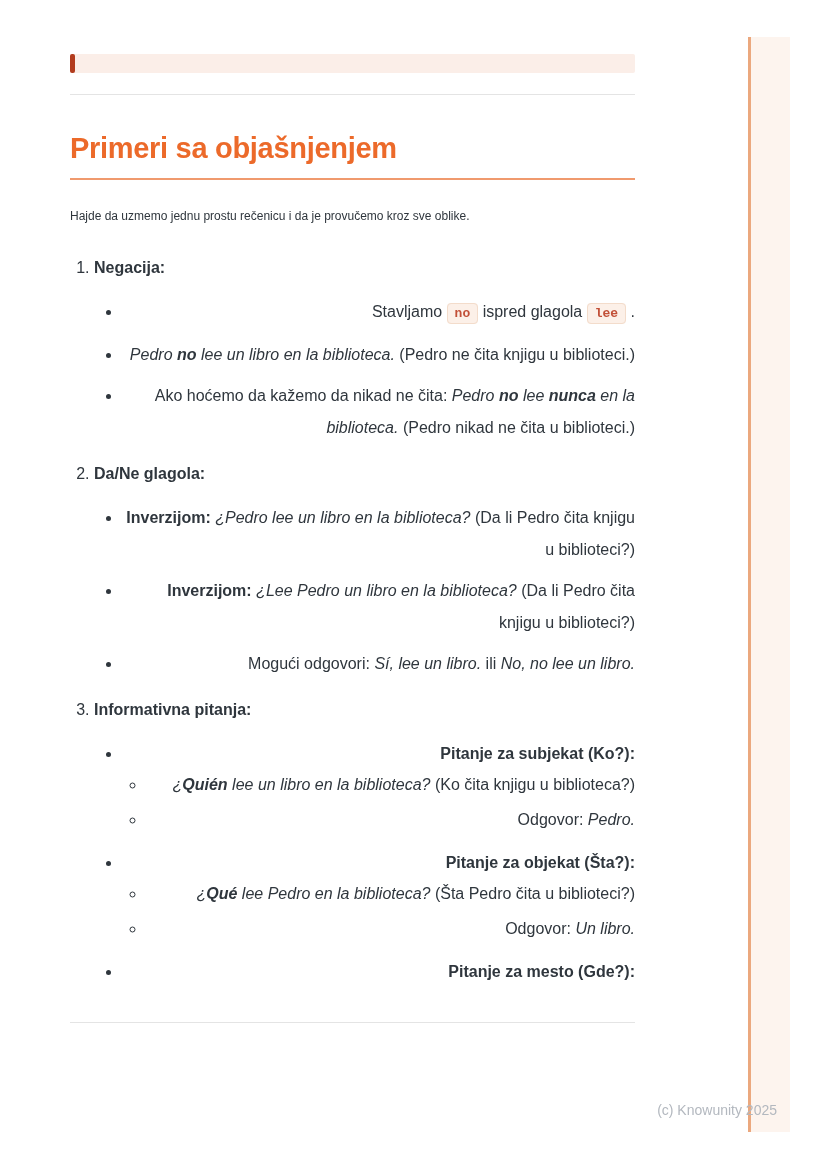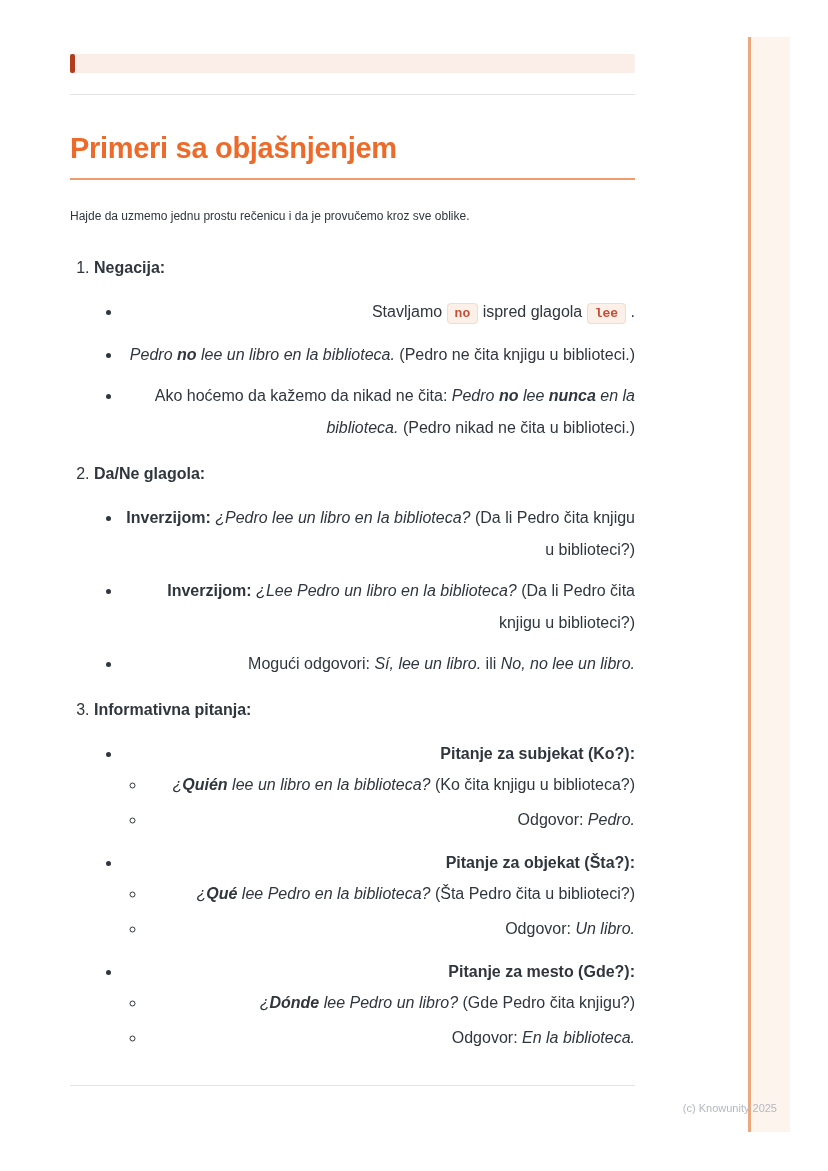--- a/index.html
+++ b/index.html
@@ -94,21 +94,21 @@
     width: 42px;
     height: 1095px;
     background: #FDF4EE;
     border-left: 3px solid #EBA87E;
     z-index: 1;
   }
   .copyright {
     position: absolute;
     right: 51px;
     top: 1102px;
-    font-size: 11px;
+    font-size: 14px;
     color: #B3B8BF;
     z-index: 2;
   }
 </style>
 </head>
 <body>
 
 <div class="right-strip"></div>
 <div class="copyright">(c) Knowunity 2025</div>
 
@@ -161,24 +161,20 @@
         <li>
           <strong>Pitanje za objekat (Šta?):</strong>
           <ul class="sub">
             <li><em>¿</em><em class="b">Qué</em><em> lee Pedro en la biblioteca? </em><span>(Šta Pedro čita u biblioteci?)</span></li>
             <li><span>Odgovor: </span><em>Un libro.</em></li>
           </ul>
         </li>
 
         <li>
           <strong>Pitanje za mesto (Gde?):</strong>
-          <ul class="sub">
-            <li><em>¿</em><em class="b">Dónde</em><em> lee Pedro un libro? </em><span>(Gde Pedro čita knjigu?)</span></li>
-            <li><span>Odgovor: </span><em>En la biblioteca.</em></li>
-          </ul>
         </li>
 
       </ul>
     </li>
 
   </ol>
 
   <hr class="divider bottom">
 
 </div>

